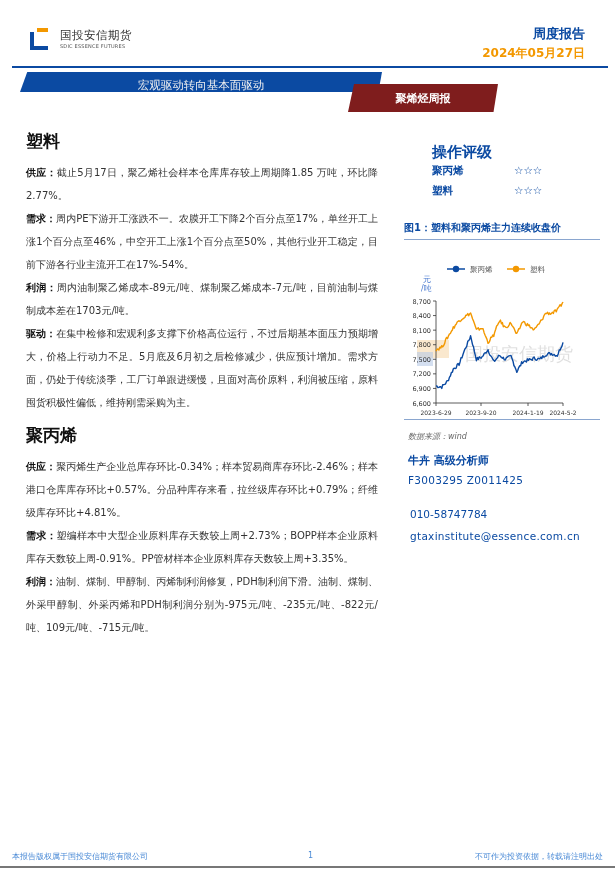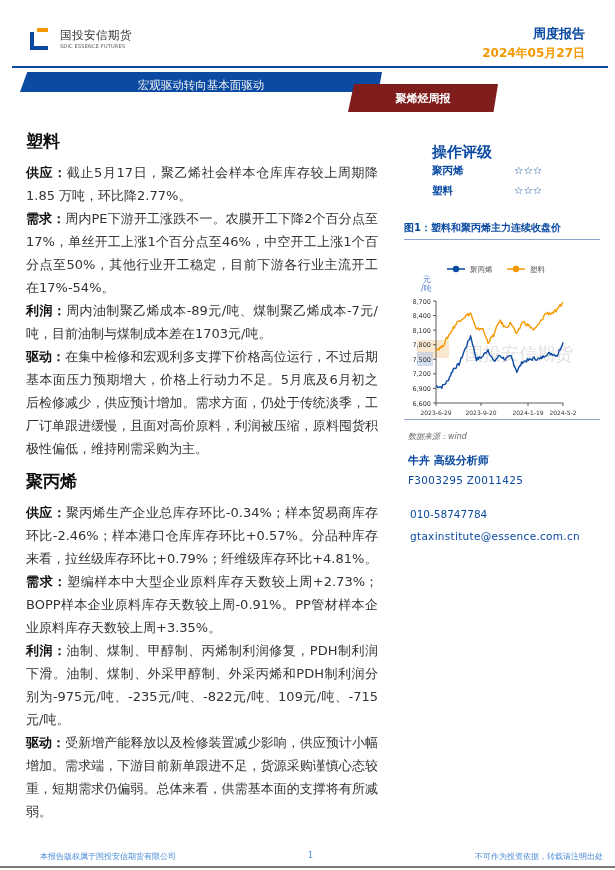--- a/index.html
+++ b/index.html
@@ -21,41 +21,41 @@
 
   .banner-blue { position: absolute; left: 20px; top: 72px; width: 362px; height: 20px; background: #0b4aa2;
     clip-path: polygon(2% 0, 100% 0, 99% 100%, 0 100%); }
   .banner-blue-text { position: absolute; left: 0; right: 0; top: 6px; text-align: center; font-size: 11.5px; color: #f0f0f0; }
   .banner-orange { position: absolute; left: 348px; top: 84px; width: 150px; height: 28px; background: #7f1d1d;
     clip-path: polygon(4% 0, 100% 0, 97% 100%, 0 100%); }
   .banner-orange-text { position: absolute; left: 0; right: 0; top: 7px; text-align: center; font-size: 11px; font-weight: bold; color: #fff; }
 
   .left-col { position: absolute; left: 26px; top: 130px; width: 352px; }
   .sec-title { font-size: 17px; font-weight: bold; color: #111; margin-bottom: 8px; font-family: "DejaVu Serif", serif; }
-  .para { font-size: 13px; line-height: 23px; color: #333; text-align: justify; margin-bottom: 0; }
+  .para { font-size: 10px; line-height: 23px; color: #333; text-align: justify; margin-bottom: 0; }
   .para b { color: #111; }
   .sec2 { margin-top: 10px; }
 
   .right-col { position: absolute; left: 404px; top: 0; width: 211px; }
   .rating-title { position: absolute; left: 28px; top: 143px; font-size: 15px; font-weight: bold; color: #0b4aa2; }
   .rating-row { position: absolute; left: 28px; font-size: 10.5px; font-weight: bold; color: #0b4aa2; width: 160px; }
   .rating-row .stars { position: absolute; left: 82px; top: 0; letter-spacing: 0px; font-weight: normal; }
 
   .fig-title { position: absolute; left: 0px; top: 221px; font-size: 10px; font-weight: bold; color: #0b4aa2; white-space: nowrap; }
   .fig-rule-top { position: absolute; left: 0px; top: 239px; width: 196px; height: 1px; background: #8aa6cf; }
   .chart-wrap { position: absolute; left: -9px; top: 240px; width: 220px; height: 180px; }
   .fig-rule-bottom { position: absolute; left: 0px; top: 419px; width: 196px; height: 1px; background: #8aa6cf; }
 
   .source { position: absolute; left: 4px; top: 431px; font-size: 8px; font-style: italic; color: #666; }
   .analyst { position: absolute; left: 4px; top: 453px; font-size: 11px; font-weight: bold; color: #0b4aa2; }
   .licenses { position: absolute; left: 4px; top: 474px; font-size: 10.5px; color: #0b4aa2; letter-spacing: 0.3px; }
   .phone { position: absolute; left: 6px; top: 508px; font-size: 10.5px; color: #0b4aa2; }
   .email { position: absolute; left: 6px; top: 530px; font-size: 10.5px; color: #0b4aa2; letter-spacing: 0.3px; white-space: nowrap; }
 
-  .footer-left { position: absolute; left: 12px; top: 851px; font-size: 8px; color: #4a8ad6; margin-left: 28px; }
+  .footer-left { position: absolute; left: 12px; top: 851px; font-size: 8px; color: #4a8ad6; }
   .footer-page { position: absolute; left: 308px; top: 851px; font-size: 8px; color: #4a8ad6; }
   .footer-right { position: absolute; right: 12px; top: 851px; font-size: 8px; color: #4a8ad6; text-align: right; }
   .footer-rule { position: absolute; left: 0; top: 866px; width: 615px; height: 2px; background: #777; }
 </style>
 </head>
 <body>
 
 <div class="logo">
   <div class="logo-mark">
     <div class="sq-orange"></div>
@@ -82,21 +82,20 @@
     <p class="para"><b>供应：</b><span>截止5月17日，聚乙烯社会样本仓库库存较上周期降1.85 万吨，环比降2.77%。</span></p>
     <p class="para"><b>需求：</b><span>周内PE下游开工涨跌不一。农膜开工下降2个百分点至17%，单丝开工上涨1个百分点至46%，中空开工上涨1个百分点至50%，其他行业开工稳定，目前下游各行业主流开工在17%-54%。</span></p>
     <p class="para"><b>利润：</b><span>周内油制聚乙烯成本-89元/吨、煤制聚乙烯成本-7元/吨，目前油制与煤制成本差在1703元/吨。</span></p>
     <p class="para"><b>驱动：</b><span>在集中检修和宏观利多支撑下价格高位运行，不过后期基本面压力预期增大，价格上行动力不足。5月底及6月初之后检修减少，供应预计增加。需求方面，仍处于传统淡季，工厂订单跟进缓慢，且面对高价原料，利润被压缩，原料囤货积极性偏低，维持刚需采购为主。</span></p>
   </div>
   <div class="sec2">
     <div class="sec-title">聚丙烯</div>
     <p class="para"><b>供应：</b><span>聚丙烯生产企业总库存环比-0.34%；样本贸易商库存环比-2.46%；样本港口仓库库存环比+0.57%。分品种库存来看，拉丝级库存环比+0.79%；纤维级库存环比+4.81%。</span></p>
     <p class="para"><b>需求：</b><span>塑编样本中大型企业原料库存天数较上周+2.73%；BOPP样本企业原料库存天数较上周-0.91%。PP管材样本企业原料库存天数较上周+3.35%。</span></p>
     <p class="para"><b>利润：</b><span>油制、煤制、甲醇制、丙烯制利润修复，PDH制利润下滑。油制、煤制、外采甲醇制、外采丙烯和PDH制利润分别为-975元/吨、-235元/吨、-822元/吨、109元/吨、-715元/吨。</span></p>
-    <p class="para"><b>驱动：</b><span>受新增产能释放以及检修装置减少影响，供应预计小幅增加。需求端，下游目前新单跟进不足，货源采购谨慎心态较重，短期需求仍偏弱。总体来看，供需基本面的支撑将有所减弱。</span></p>
   </div>
 </div>
 
 <div class="right-col">
   <div class="rating-title">操作评级</div>
   <div class="rating-row" style="top:164px">
     <span>聚丙烯</span>
     <span class="stars">☆☆☆</span>
   </div>
   <div class="rating-row" style="top:184px">

